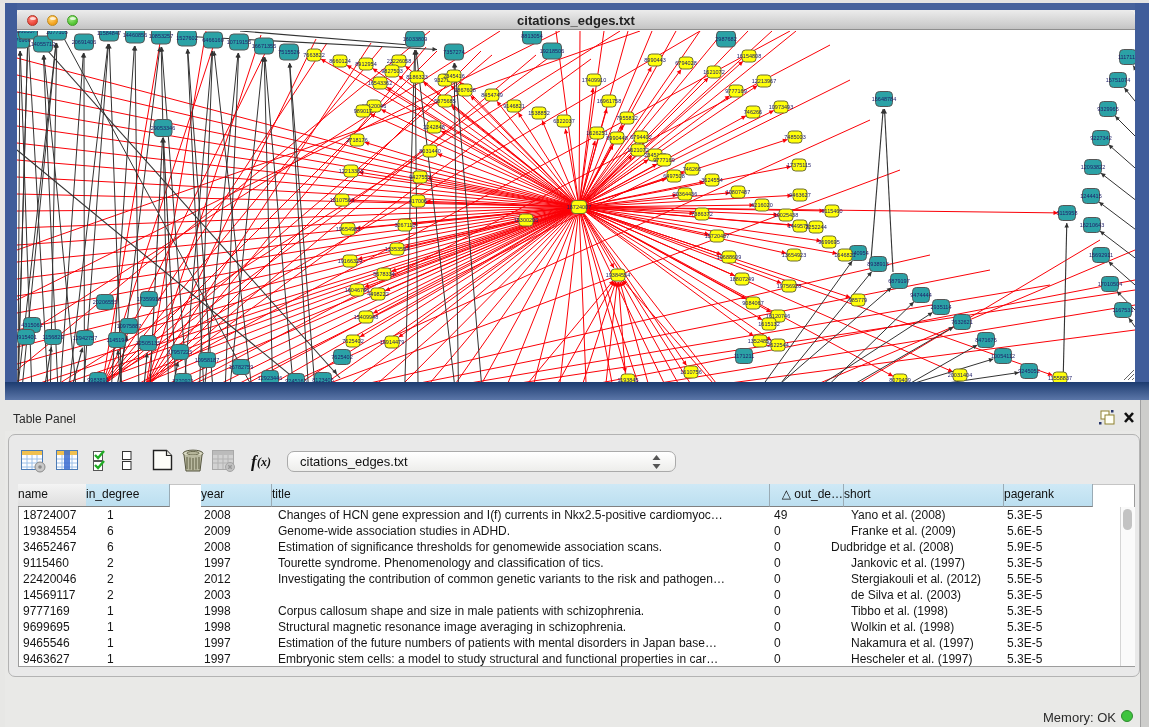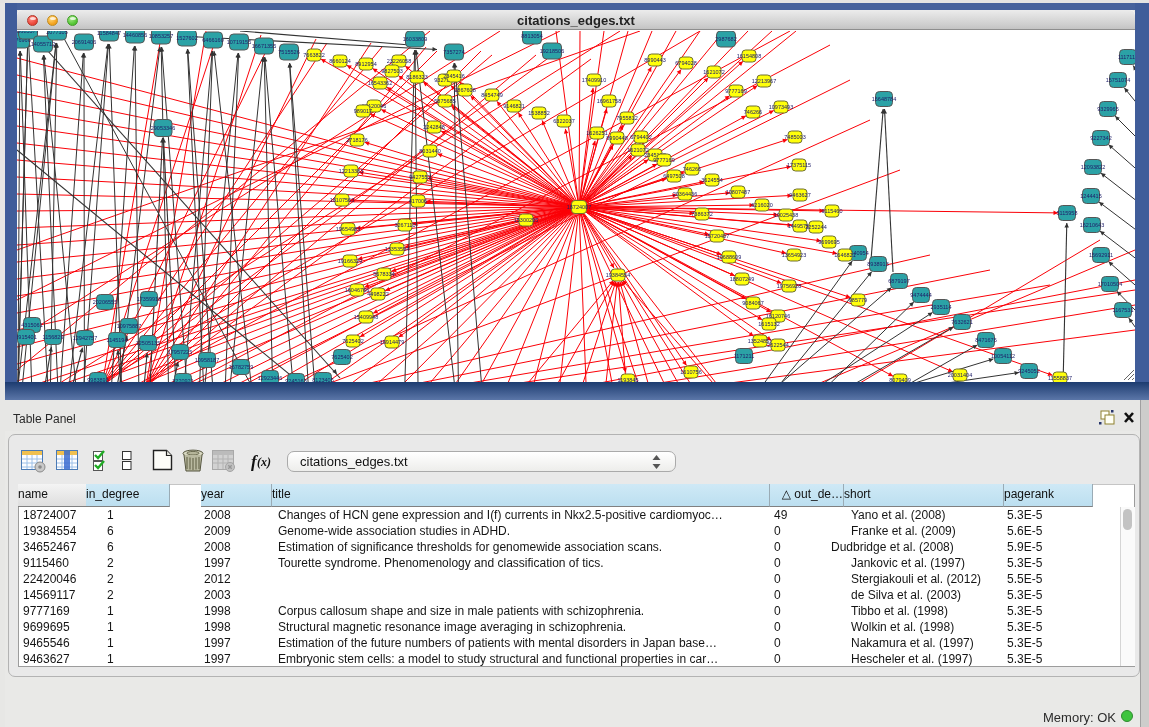--- a/index.html
+++ b/index.html
@@ -882,20 +882,21 @@
 <span style="left:204px">1997</span>
       <span style="left:278px">Tourette syndrome. Phenomenology and classification of tics.</span>
 <span style="left:774px">0</span>
       <span style="left:851px">Jankovic et al. (1997)</span>
 <span style="left:1007px">5.3E-5</span>
     </div>
     <div class="trow" style="top:571px">
 <span style="left:23px">22420046</span>
       <span style="left:107px">2</span>
 <span style="left:204px">2012</span>
+      <span style="left:278px">Investigating the contribution of common genetic variants to the risk and pathogen…</span>
 <span style="left:774px">0</span>
       <span style="left:851px">Stergiakouli et al. (2012)</span>
 <span style="left:1007px">5.5E-5</span>
     </div>
     <div class="trow" style="top:587px">
 <span style="left:23px">14569117</span>
       <span style="left:107px">2</span>
 <span style="left:204px">2003</span>
 <span style="left:774px">0</span>
       <span style="left:851px">de Silva et al. (2003)</span>

